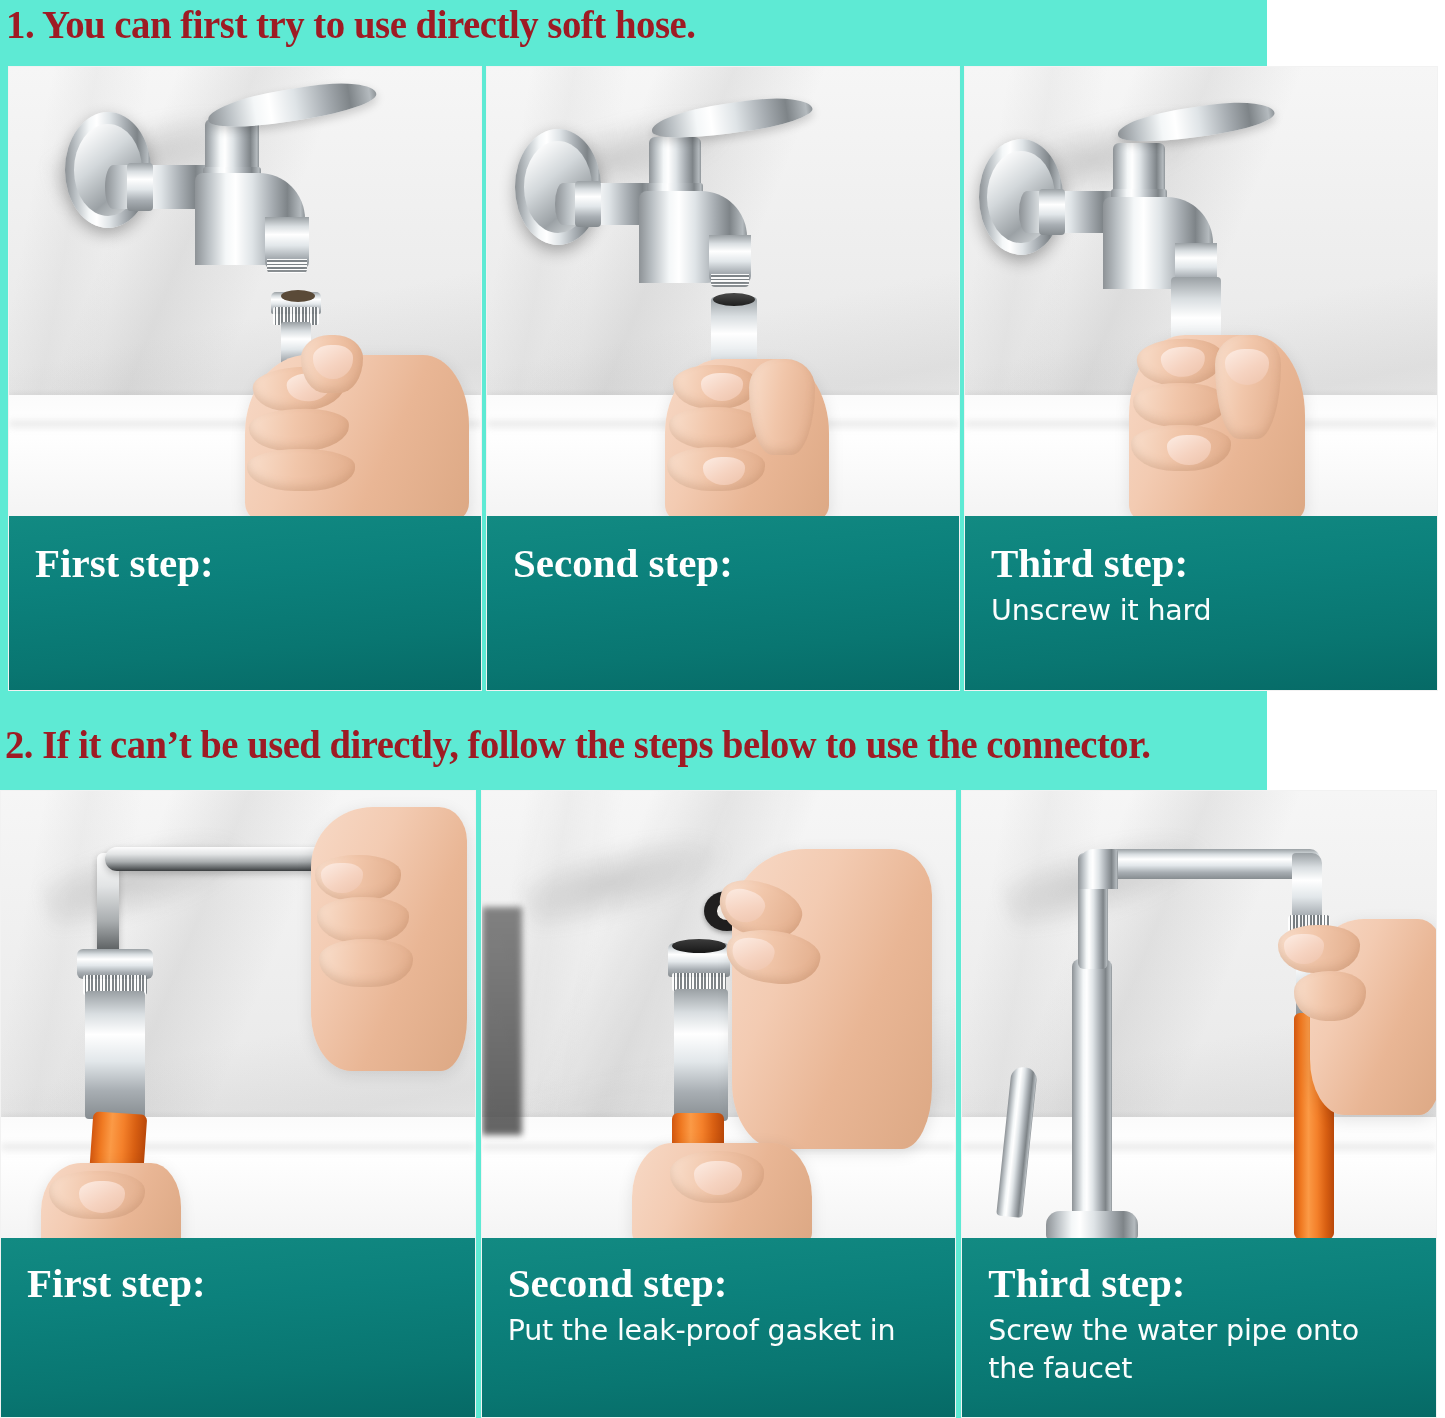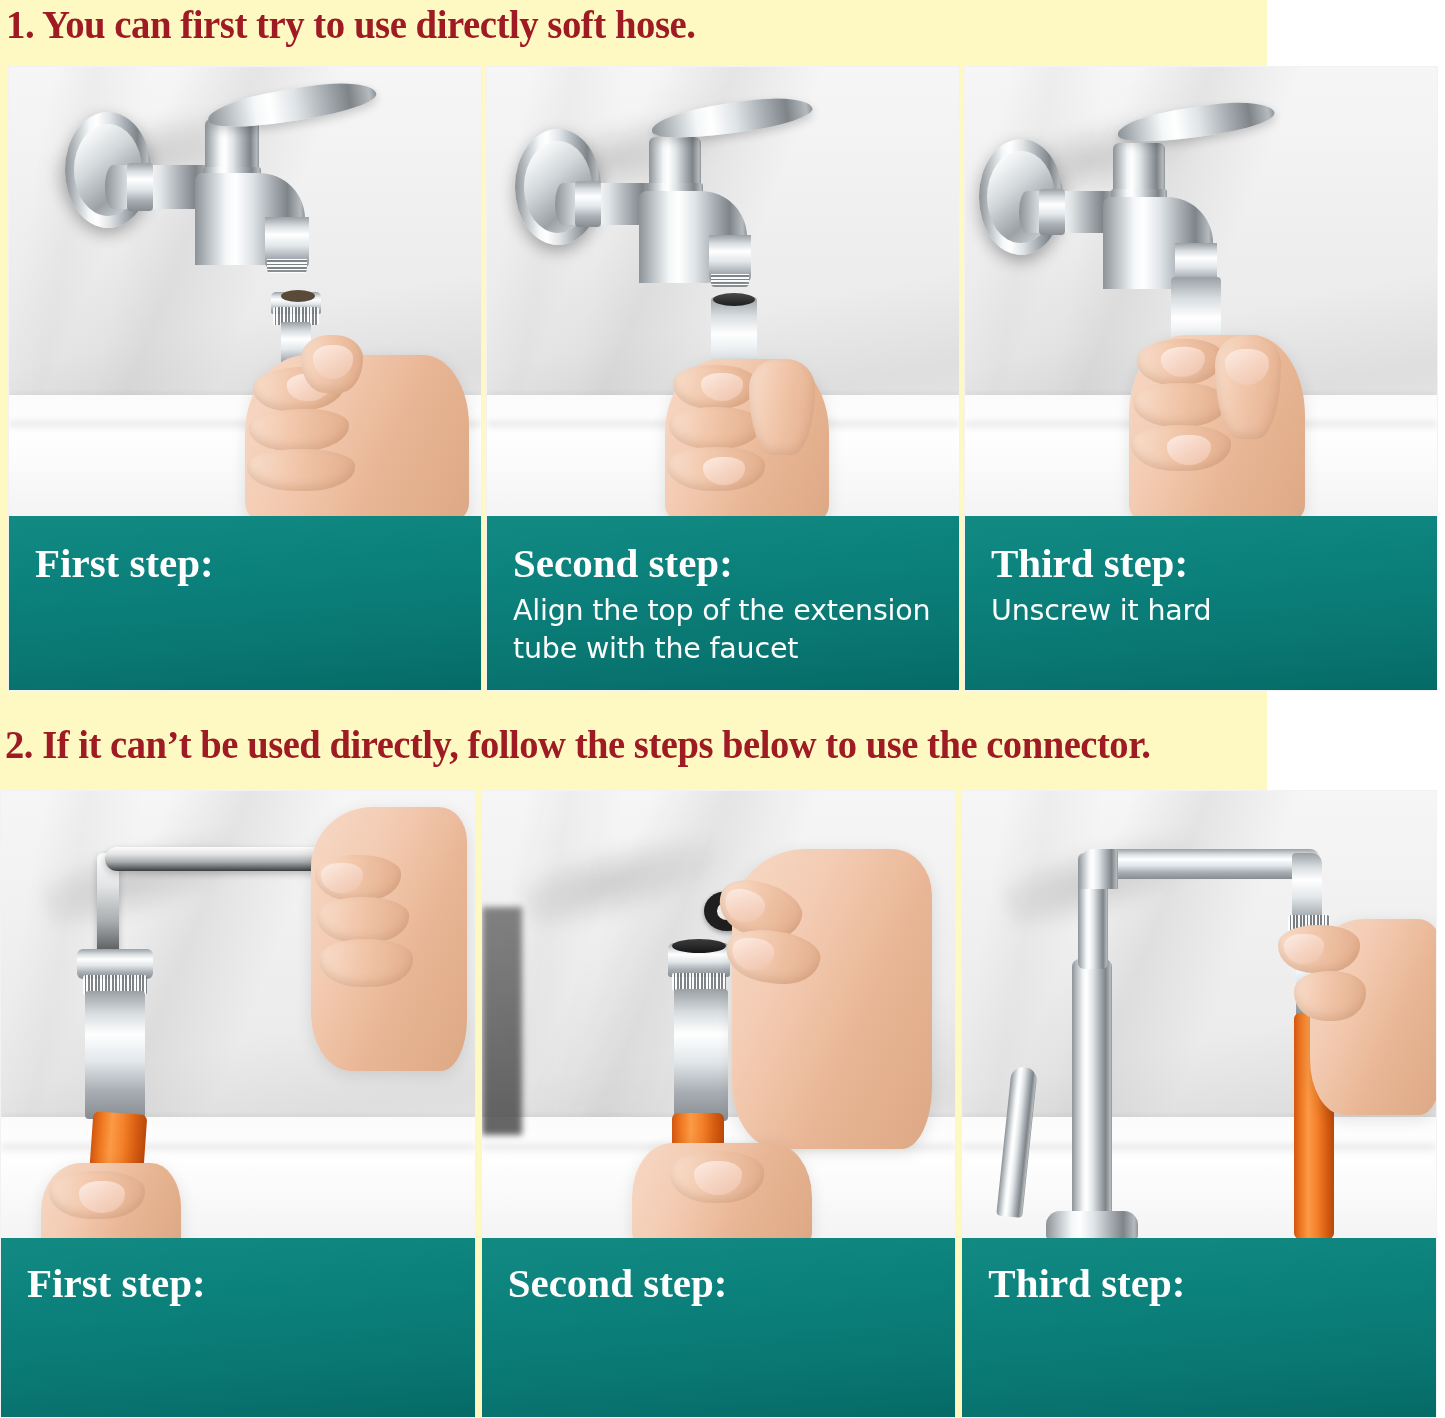--- a/index.html
+++ b/index.html
@@ -3,21 +3,21 @@
 <meta charset="utf-8">
 <title>Faucet Extension Installation Guide</title>
 <style>
   * { box-sizing: border-box; margin: 0; padding: 0; }
   html, body {
     width: 1445px; height: 1418px;
     background: #ffffff;
     font-family: "Liberation Sans", sans-serif;
     overflow: hidden;
   }
-  .page { position: relative; width: 1267px; height: 1418px; background: #fef9c3; }
+  .page { position: relative; width: 1267px; height: 1418px; background: #5eead4; }
 
   
   .section-heading {
     position: absolute;
     font-family: "Liberation Serif", serif;
     font-weight: bold;
     color: #9E1B24;
     white-space: nowrap;
     letter-spacing: -0.5px;
   }
@@ -279,21 +279,20 @@
         </div>
         <div class="finger" style="left:182px; top:340px; width:92px; height:42px;"></div>
         <div class="finger" style="left:180px; top:380px; width:98px; height:44px;">
           <div class="nail" style="left:36px; top:10px; width:42px; height:28px;"></div>
         </div>
         <div class="finger" style="left:262px; top:292px; width:66px; height:96px; border-radius:44% 44% 36% 36% / 30% 30% 70% 70%;"></div>
       </div>
 
       <div class="caption">
         <div class="caption-title">Second step:</div>
-        <div class="caption-body">Align the top of the extension tube with the faucet</div>
       </div>
     </div>
 
     <div class="panel">
       <div class="photo">
         <div class="bg-wall"></div>
         <div class="bg-counter"></div>
 
         <div class="flange chrome" style="left:14px; top:72px; width:84px; height:116px;">
           <div class="flange-inner"></div>
@@ -388,20 +387,21 @@
         </div>
 
         <div class="hand" style="left:150px; top:352px; width:180px; height:100px; border-radius:40px 40px 10px 10px / 54px 54px 10px 10px;"></div>
         <div class="finger" style="left:188px; top:360px; width:94px; height:52px;">
           <div class="nail" style="left:24px; top:10px; width:48px; height:34px;"></div>
         </div>
       </div>
 
       <div class="caption">
         <div class="caption-title">Second step:</div>
+        <div class="caption-body">Put the leak-proof gasket in</div>
       </div>
     </div>
 
     <div class="panel">
       <div class="photo">
         <div class="bg-wall"></div>
         <div class="bg-counter"></div>
 
         <div class="fx chrome" style="left:110px; top:168px; width:40px; height:278px; border-radius:8px 8px 14px 14px;"></div>
 
@@ -423,17 +423,18 @@
 
         <div class="hand" style="left:348px; top:128px; width:132px; height:196px; border-radius:54px 24px 22px 34px / 60px 30px 48px 56px;"></div>
         <div class="finger" style="left:316px; top:134px; width:82px; height:48px;">
           <div class="nail" style="left:6px; top:9px; width:40px; height:30px;"></div>
         </div>
         <div class="finger" style="left:332px; top:180px; width:72px; height:50px;"></div>
       </div>
 
       <div class="caption">
         <div class="caption-title">Third step:</div>
+        <div class="caption-body">Screw the water pipe onto the faucet</div>
       </div>
     </div>
   </div>
 
 </div>
 
 </body></html>

